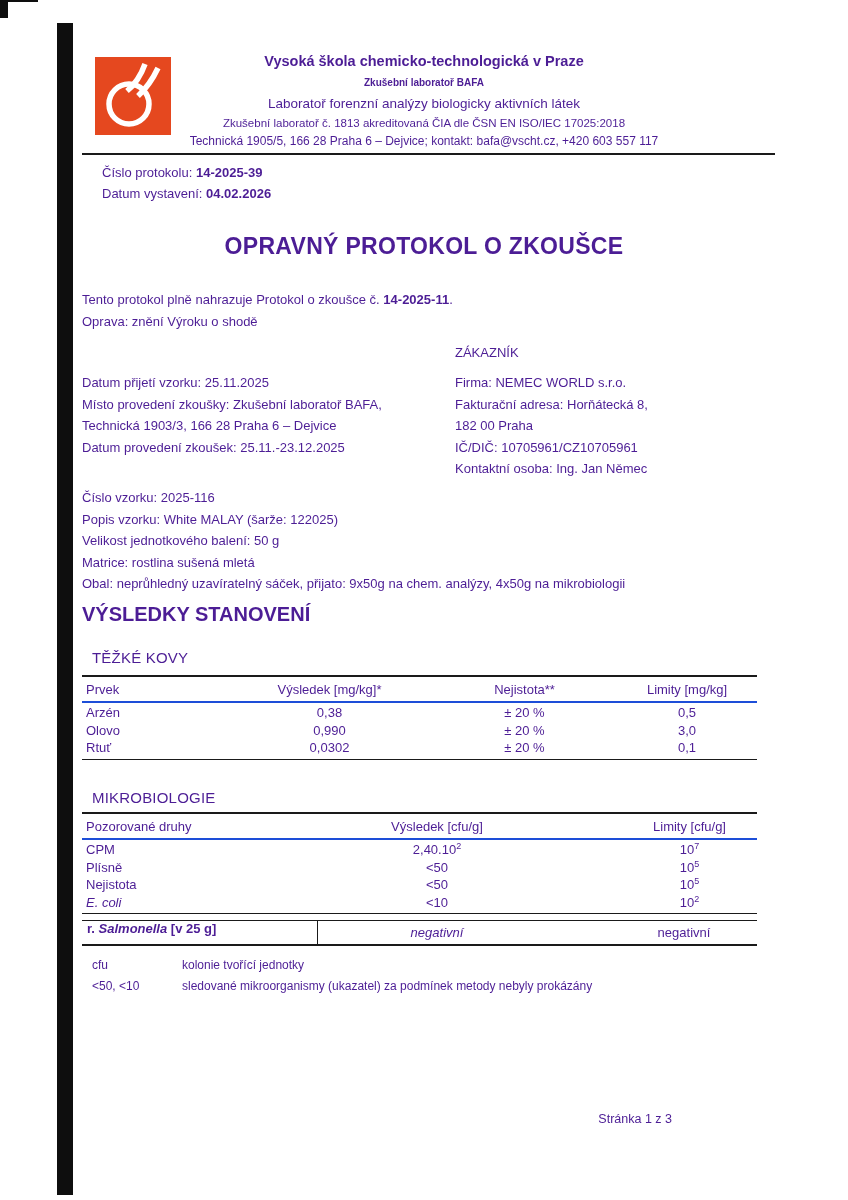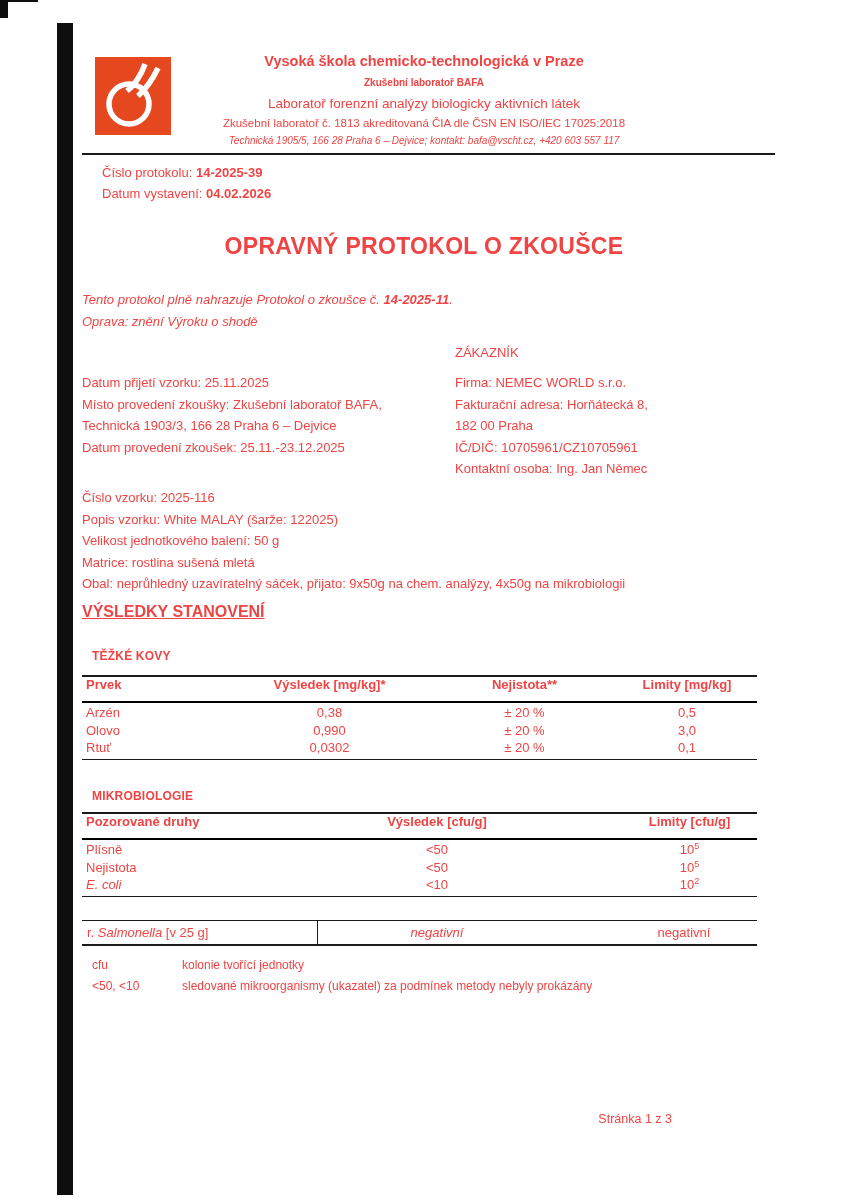--- a/index.html
+++ b/index.html
@@ -1,71 +1,71 @@
 <!DOCTYPE html>
 <html><head>
 <meta charset="utf-8">
 <style>
   html,body{margin:0;padding:0;background:#ffffff;}
   .page{position:relative;width:775px;height:1200px;background:#fff;overflow:hidden;
-        font-family:"Liberation Sans", sans-serif;color:#ef4444;}
+        font-family:"Liberation Sans", sans-serif;color:#4c1d95;}
   .abs{position:absolute;}
   .b{font-weight:bold;}
   .i{font-style:italic;}
 
   
   .left-bar{left:57px;top:23px;width:16px;height:1172px;background:#0e0e0e;}
   .corner-nub{left:0;top:0;width:8px;height:18px;background:#0e0e0e;}
   .top-hair{left:0;top:0;width:38px;height:2px;background:#0e0e0e;}
 
   
   .logo{left:95px;top:57px;width:76px;height:78px;display:block;}
   .head-text{left:60px;top:50px;width:728px;text-align:center;}
   .h-l1{font-size:14.5px;font-weight:bold;line-height:22px;}
   .h-l2{font-size:10px;font-weight:bold;line-height:21px;}
   .h-l3{font-size:13.5px;line-height:21px;}
   .h-l4{font-size:11.5px;line-height:18px;}
-  .h-l5{font-size:10px;line-height:18px;font-style:italic;}
+  .h-l5{font-size:12px;line-height:18px;}
   .head-rule{left:82px;top:153px;width:706px;height:2px;background:#1a1a1a;}
 
   .proto{left:82px;top:162px;font-size:13px;line-height:21px;margin-left:20px;}
   .doc-title{left:60px;top:233px;width:728px;text-align:center;font-size:23px;font-weight:bold;letter-spacing:0.3px;}
-  .intro{left:82px;top:289px;font-size:13px;line-height:21.5px;font-style:italic;}
+  .intro{left:82px;top:289px;font-size:13px;line-height:21.5px;}
   .customer-heading{left:455px;top:345px;font-size:13px;}
   .test-info{left:82px;top:372px;font-size:13px;line-height:21.5px;width:370px;}
   .customer-info{left:455px;top:372px;font-size:13px;line-height:21.5px;width:320px;}
   .sample-info{left:82px;top:487px;font-size:13px;line-height:21.5px;width:700px;}
-  .results-heading{left:82px;top:603px;font-size:16px;font-weight:bold;text-decoration:underline;}
-
-  .section-label{font-size:12px;letter-spacing:0.2px;font-weight:bold;}
+  .results-heading{left:82px;top:603px;font-size:20px;font-weight:bold;}
+
+  .section-label{font-size:15px;letter-spacing:0.2px;}
   .lbl-metals{left:92px;top:649px;}
   .lbl-micro{left:92px;top:789px;}
 
   .tbl{position:absolute;left:82px;width:675px;border-top:2px solid #1a1a1a;font-size:13px;}
-  .tbl .thead{display:flex;align-items:flex-start;height:24px;font-weight:bold;border-bottom:2px solid #000000;}
+  .tbl .thead{display:flex;align-items:center;height:24px;font-weight:normal;border-bottom:2px solid #1d4ed8;}
   .tbl .trow{display:flex;align-items:center;height:17.5px;}
   .tbl .tbody{border-bottom:1.5px solid #1a1a1a;padding:1px 0 2px 0;}
   .metals-tbl{top:675px;}
   .micro-tbl{top:812px;}
 
   .mt-c1{width:145px;padding-left:4px;box-sizing:border-box;}
   .mt-c2{width:205px;text-align:center;}
   .mt-c3{width:185px;text-align:center;}
   .mt-c4{flex:1;text-align:center;}
 
   .mb-c1{width:220px;padding-left:4px;box-sizing:border-box;}
   .mb-c2{width:270px;text-align:center;}
   .mb-c3{flex:1;text-align:center;padding-left:50px;box-sizing:border-box;}
 
   .sup{font-size:9px;vertical-align:super;line-height:0;}
 
   .salmonella-tbl{position:absolute;left:82px;top:920px;width:675px;border-top:1.5px solid #1a1a1a;
                   border-bottom:2px solid #1a1a1a;font-size:13px;}
   .salmonella-tbl .trow{display:flex;align-items:center;height:23px;}
-  .s-c1{width:236px;padding-left:5px;border-right:1.5px solid #1a1a1a;box-sizing:border-box;height:100%;display:flex;align-items:center;}
+  .s-c1{width:236px;padding-left:5px;border-right:1.5px solid #1a1a1a;box-sizing:border-box;height:100%;display:flex;align-items:flex-start;font-weight:bold;}
   .s-c2{width:238px;text-align:center;font-style:italic;}
   .s-c3{flex:1;text-align:center;padding-left:55px;box-sizing:border-box;}
 
   .footnotes{left:92px;top:955px;font-size:12px;line-height:21px;}
   .fn-row{display:flex;}
   .fn-term{width:90px;}
   .footer{right:103px;top:1112px;font-size:12.5px;}
 </style>
 </head>
 <body>
@@ -165,20 +165,25 @@
   <div class="abs section-label lbl-micro">MIKROBIOLOGIE</div>
 
   <div class="tbl micro-tbl">
     <div class="thead">
       <div class="mb-c1">Pozorované druhy</div>
       <div class="mb-c2">Výsledek [cfu/g]</div>
       <div class="mb-c3">Limity [cfu/g]</div>
     </div>
     <div class="tbody">
       <div class="trow">
+        <div class="mb-c1">CPM</div>
+        <div class="mb-c2"><span>2,40.10</span><span class="sup">2</span></div>
+        <div class="mb-c3"><span>10</span><span class="sup">7</span></div>
+      </div>
+      <div class="trow">
         <div class="mb-c1">Plísně</div>
         <div class="mb-c2"><span>&lt;50</span><span class="sup"></span></div>
         <div class="mb-c3"><span>10</span><span class="sup">5</span></div>
       </div>
       <div class="trow">
         <div class="mb-c1">Nejistota</div>
         <div class="mb-c2"><span>&lt;50</span><span class="sup"></span></div>
         <div class="mb-c3"><span>10</span><span class="sup">5</span></div>
       </div>
       <div class="trow">

